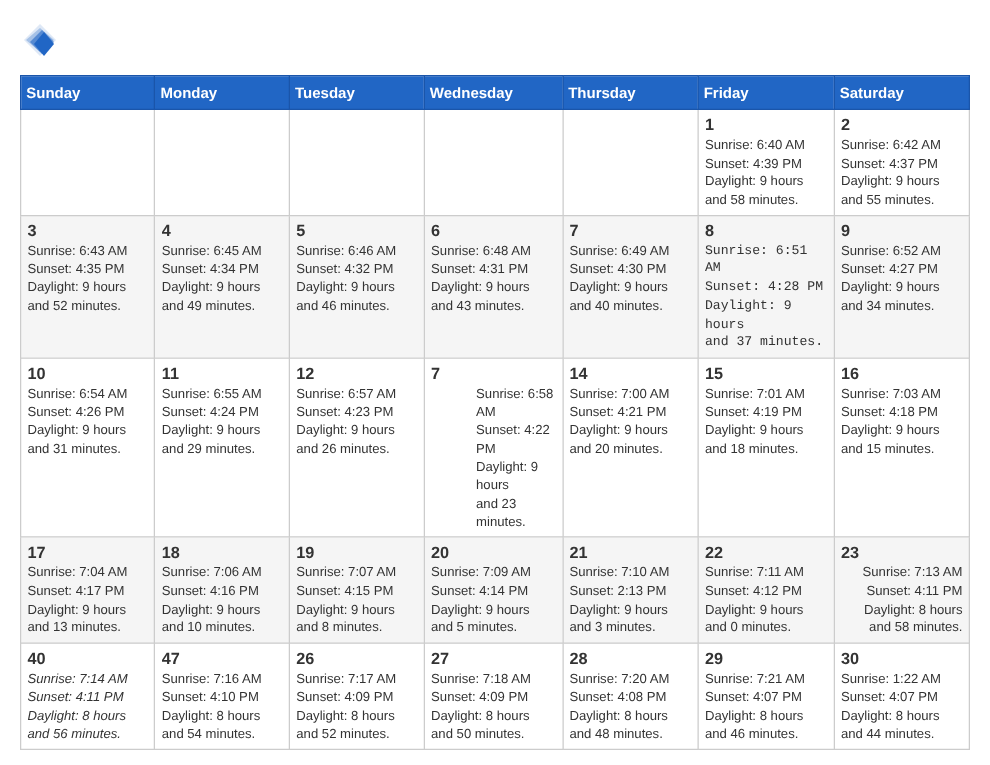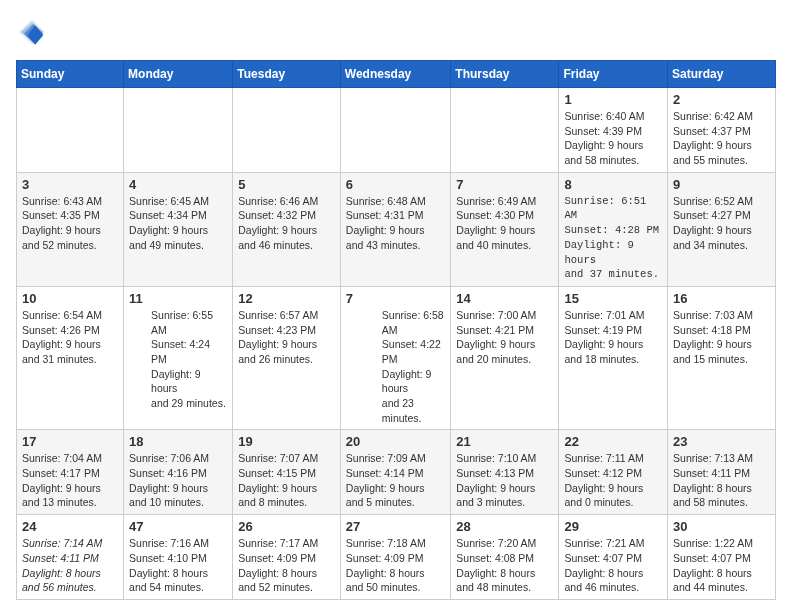--- a/index.html
+++ b/index.html
@@ -204,21 +204,21 @@
       <tr>
         <td>
           <span class="day-number">10</span>
           <div class="day-info" style="white-space: pre-line;">Sunrise: 6:54 AM
 Sunset: 4:26 PM
 Daylight: 9 hours
 and 31 minutes.</div>
         </td>
         <td>
           <span class="day-number">11</span>
-          <div class="day-info" style="white-space: pre-line; margin-left: 22px;">Sunrise: 6:55 AM
+          <div class="day-info" style="white-space: pre-line;">Sunrise: 6:55 AM
 Sunset: 4:24 PM
 Daylight: 9 hours
 and 29 minutes.</div>
         </td>
         <td>
           <span class="day-number">12</span>
           <div class="day-info" style="white-space: pre-line;">Sunrise: 6:57 AM
 Sunset: 4:23 PM
 Daylight: 9 hours
 and 26 minutes.</div>
@@ -277,42 +277,42 @@
         <td>
           <span class="day-number">20</span>
           <div class="day-info" style="white-space: pre-line;">Sunrise: 7:09 AM
 Sunset: 4:14 PM
 Daylight: 9 hours
 and 5 minutes.</div>
         </td>
         <td>
           <span class="day-number">21</span>
           <div class="day-info" style="white-space: pre-line;">Sunrise: 7:10 AM
-Sunset: 4:13 PM
+Sunset: 2:13 PM
 Daylight: 9 hours
 and 3 minutes.</div>
         </td>
         <td>
           <span class="day-number">22</span>
           <div class="day-info" style="white-space: pre-line;">Sunrise: 7:11 AM
 Sunset: 4:12 PM
 Daylight: 9 hours
 and 0 minutes.</div>
         </td>
         <td>
           <span class="day-number">23</span>
-          <div class="day-info" style="white-space: pre-line;">Sunrise: 7:13 AM
+          <div class="day-info" style="white-space: pre-line; text-align: right;">Sunrise: 7:13 AM
 Sunset: 4:11 PM
 Daylight: 8 hours
 and 58 minutes.</div>
         </td>
       </tr>
       <tr>
         <td>
-          <span class="day-number">24</span>
+          <span class="day-number">40</span>
           <div class="day-info" style="white-space: pre-line; font-style: italic;">Sunrise: 7:14 AM
 Sunset: 4:11 PM
 Daylight: 8 hours
 and 56 minutes.</div>
         </td>
         <td>
           <span class="day-number">47</span>
           <div class="day-info" style="white-space: pre-line;">Sunrise: 7:16 AM
 Sunset: 4:10 PM
 Daylight: 8 hours

